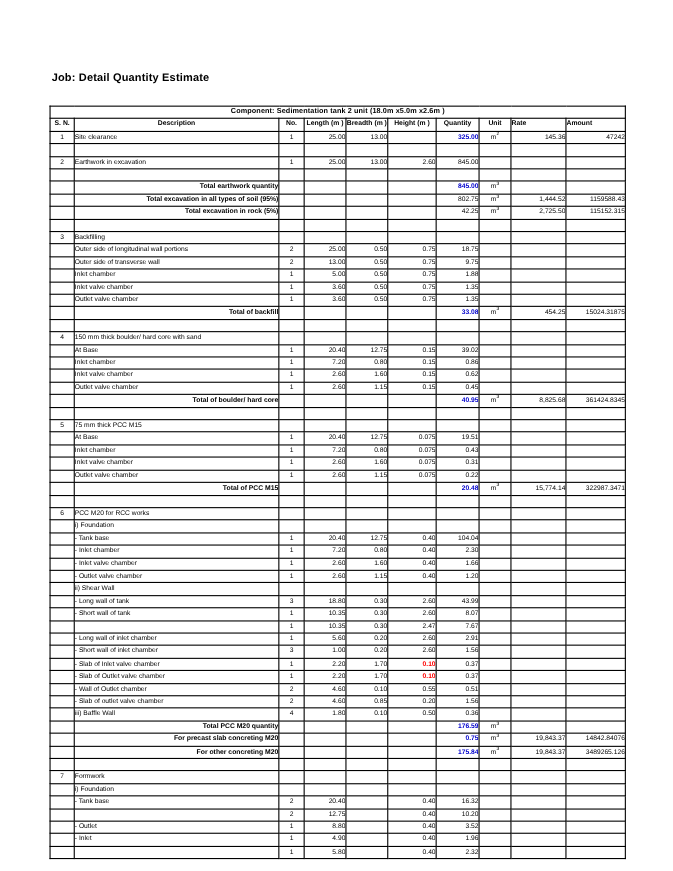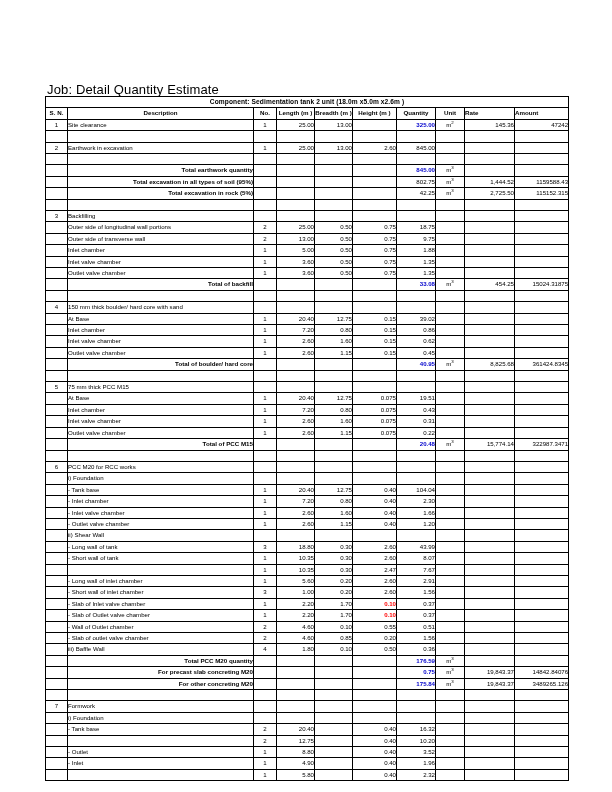--- a/index.html
+++ b/index.html
@@ -17,23 +17,23 @@
   }
   .page {
     position: absolute;
     left: 0; top: 0;
     width: 612px;
     height: 792px;
   }
   .job-title {
     position: absolute;
     left: 47px;
-    top: 82px;
-    font-size: 13px;
-    font-weight: normal;
+    top: 66px;
+    font-size: 10px;
+    font-weight: bold;
     letter-spacing: 0.15px;
     white-space: nowrap;
   }
   table.sheet {
     position: absolute;
     left: 45px;
     top: 96px;
     width: 523px;
     border-collapse: collapse;
     table-layout: fixed;

